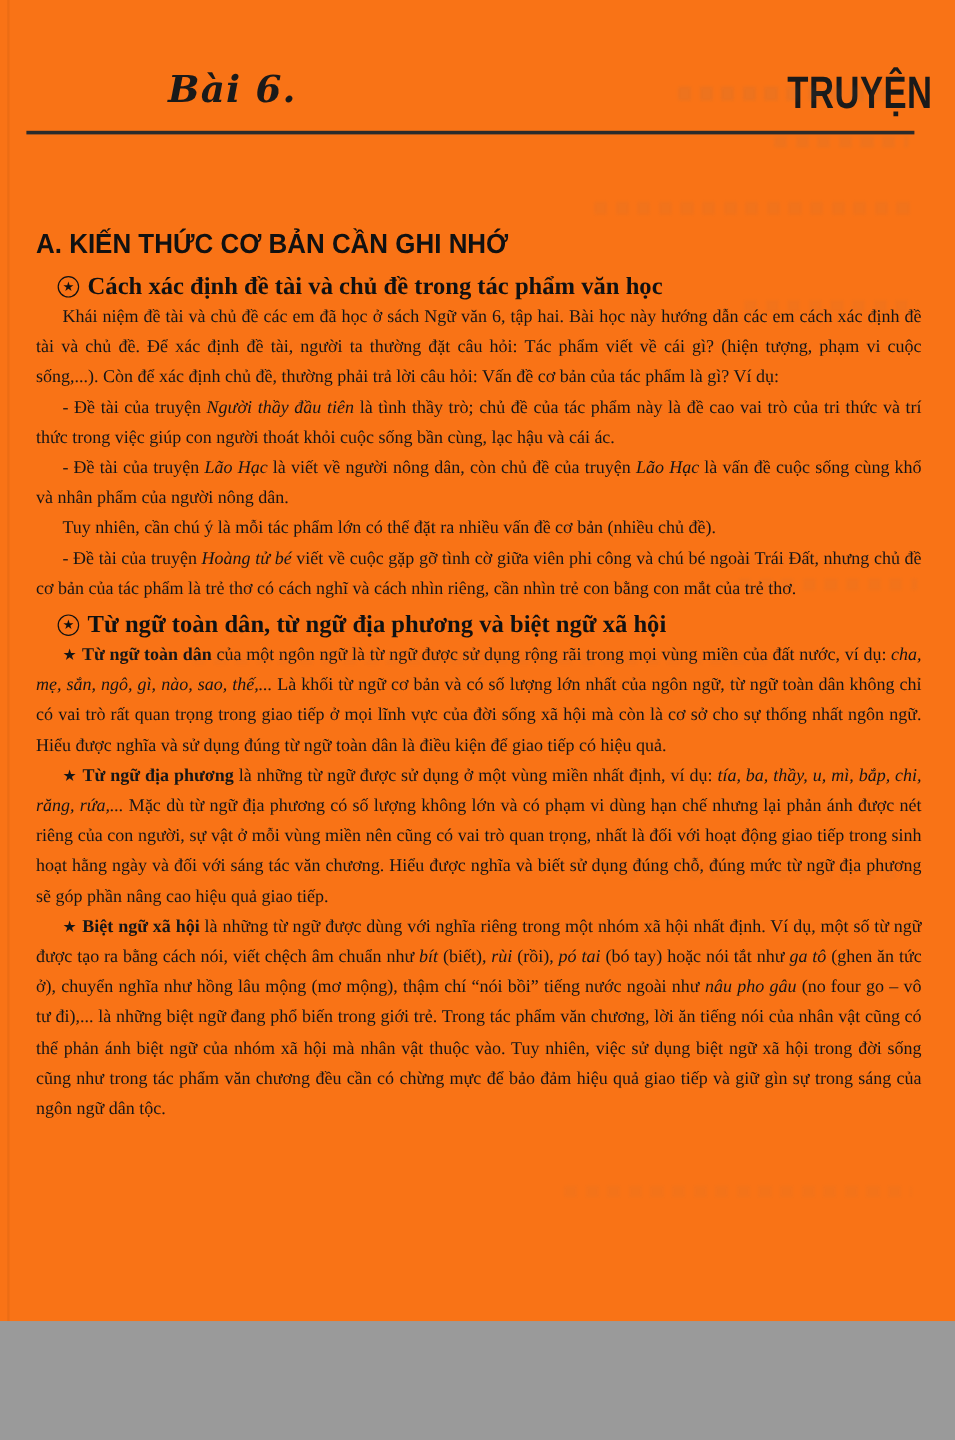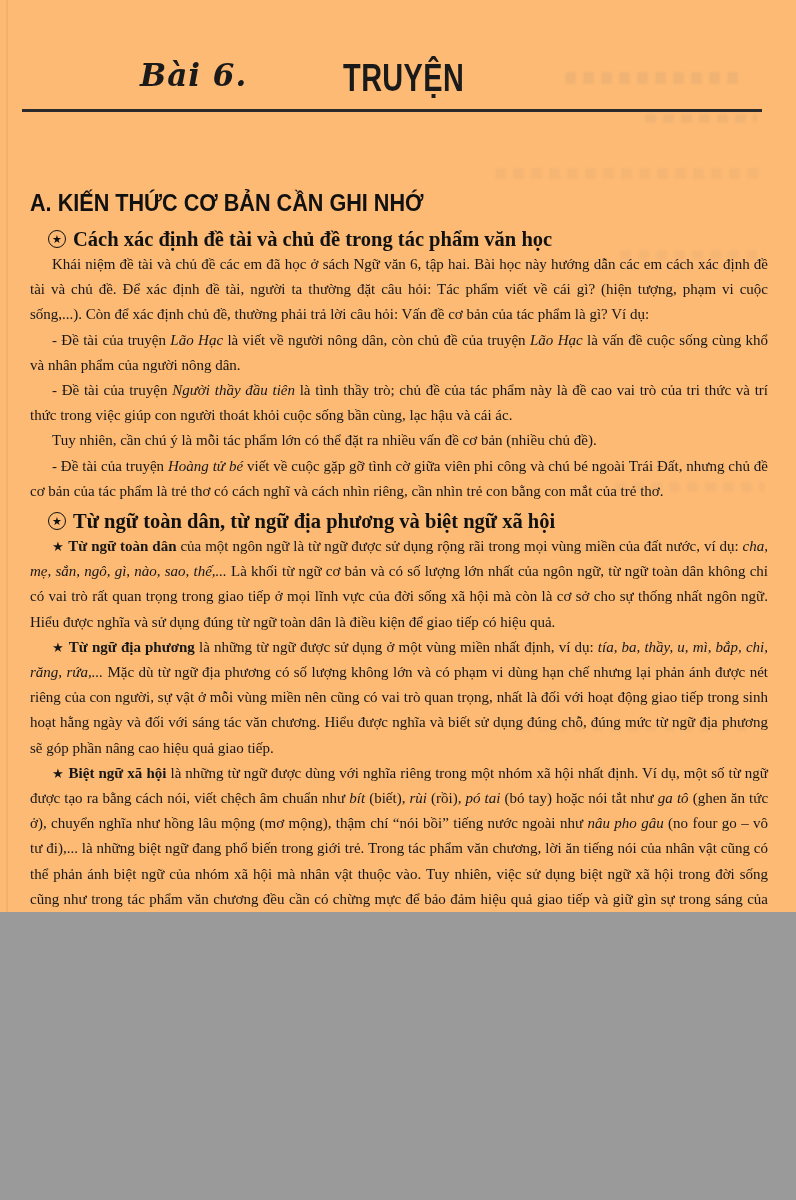--- a/index.html
+++ b/index.html
@@ -1,34 +1,34 @@
 <!DOCTYPE html>
 <html lang="vi"><head>
 <meta charset="utf-8">
 <style>
   html,body{margin:0;padding:0;background:#9a9a9a;}
   .page{
     position:relative;
-    width:796px;height:912px;
+    width:796px;height:1101px;
     margin:0 auto;
-    background:#fdba74;
+    background:#f97316;
     overflow:hidden;
     color:#1a1a1a;
     font-family:"Liberation Serif","DejaVu Serif",serif;
   }
   
   .edge-shade{position:absolute;left:6px;top:0;bottom:0;width:2px;background:rgba(0,0,0,.05);}
   
   .lesson-label{
     position:absolute;left:140px;top:60px;
     font-family:"DejaVu Serif",serif;
     font-style:italic;font-weight:700;
     font-size:31px;line-height:1;letter-spacing:1px;
   }
-  .title-wrap{position:absolute;left:11px;right:0;top:58px;text-align:center;}
+  .title-wrap{position:absolute;left:11px;right:0;top:58px;text-align:right;}
   .title-text{
     display:inline-block;
     font-family:"Liberation Sans","DejaVu Sans",sans-serif;
     font-weight:700;font-size:38px;line-height:1.1;
     letter-spacing:.5px;
     transform:scaleX(.76);transform-origin:50% 50%;
   }
   .header-rule{position:absolute;left:22px;top:109px;width:740px;height:3px;background:#2b2b2b;}
   
   .content{position:absolute;left:30px;top:0;width:738px;margin-top:48px;}
@@ -106,22 +106,22 @@
     <h1 class="section-heading">A. KIẾN THỨC CƠ BẢN CẦN GHI NHỚ</h1>
 
     <h2 class="topic-heading">
       <span class="circle-star">
           <span>★</span>
         </span>
       <span>Cách xác định đề tài và chủ đề trong tác phẩm văn học</span>
     </h2>
 
     <p class="body"><span>Khái niệm đề tài và chủ đề các em đã học ở sách Ngữ văn 6, tập hai. Bài học này hướng dẫn các em cách xác định đề tài và chủ đề. Để xác định đề tài, người ta thường đặt câu hỏi: Tác phẩm viết về cái gì? (hiện tượng, phạm vi cuộc sống,...). Còn để xác định chủ đề, thường phải trả lời câu hỏi: Vấn đề cơ bản của tác phẩm là gì? Ví dụ:</span></p>
+    <p class="body"><span>- Đề tài của truyện </span><span class="seg-i">Người thầy đầu tiên</span><span> là tình thầy trò; chủ đề của tác phẩm này là đề cao vai trò của tri thức và trí thức trong việc giúp con người thoát khỏi cuộc sống bần cùng, lạc hậu và cái ác.</span></p>
     <p class="body"><span>- Đề tài của truyện </span><span class="seg-i">Lão Hạc</span><span> là viết về người nông dân, còn chủ đề của truyện </span><span class="seg-i">Lão Hạc</span><span> là vấn đề cuộc sống cùng khổ và nhân phẩm của người nông dân.</span></p>
-    <p class="body"><span>- Đề tài của truyện </span><span class="seg-i">Người thầy đầu tiên</span><span> là tình thầy trò; chủ đề của tác phẩm này là đề cao vai trò của tri thức và trí thức trong việc giúp con người thoát khỏi cuộc sống bần cùng, lạc hậu và cái ác.</span></p>
     <p class="body"><span>Tuy nhiên, cần chú ý là mỗi tác phẩm lớn có thể đặt ra nhiều vấn đề cơ bản (nhiều chủ đề).</span></p>
     <p class="body"><span>- Đề tài của truyện </span><span class="seg-i">Hoàng tử bé</span><span> viết về cuộc gặp gỡ tình cờ giữa viên phi công và chú bé ngoài Trái Đất, nhưng chủ đề cơ bản của tác phẩm là trẻ thơ có cách nghĩ và cách nhìn riêng, cần nhìn trẻ con bằng con mắt của trẻ thơ.</span></p>
 
     <h2 class="topic-heading second">
       <span class="circle-star">
           <span>★</span>
         </span>
       <span>Từ ngữ toàn dân, từ ngữ địa phương và biệt ngữ xã hội</span>
     </h2>
 

